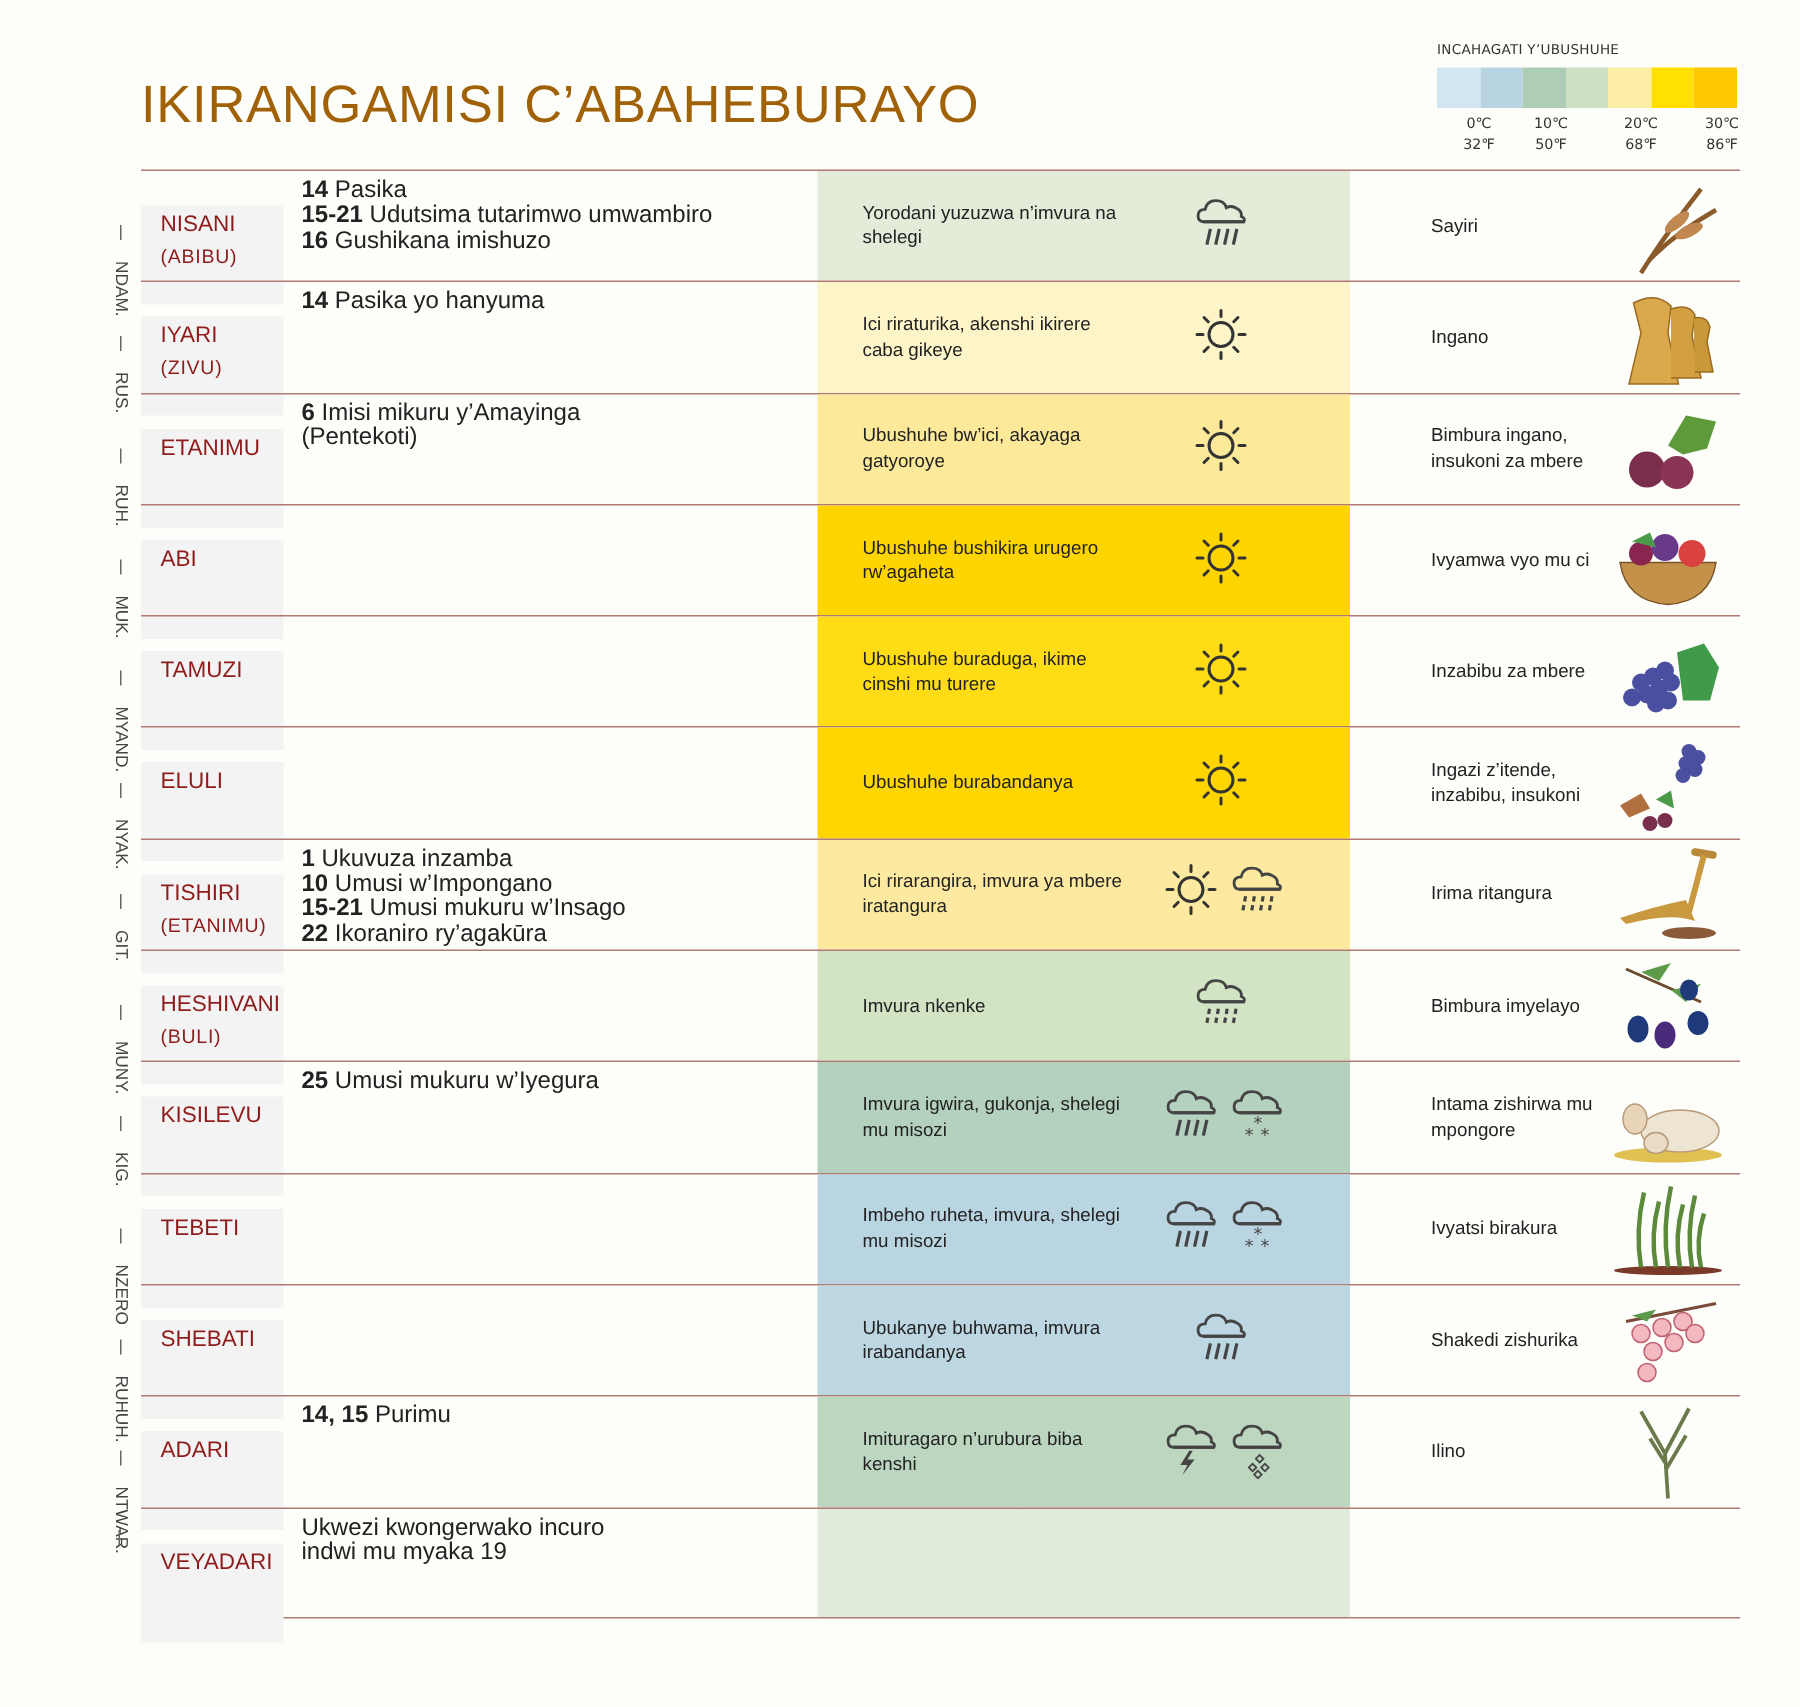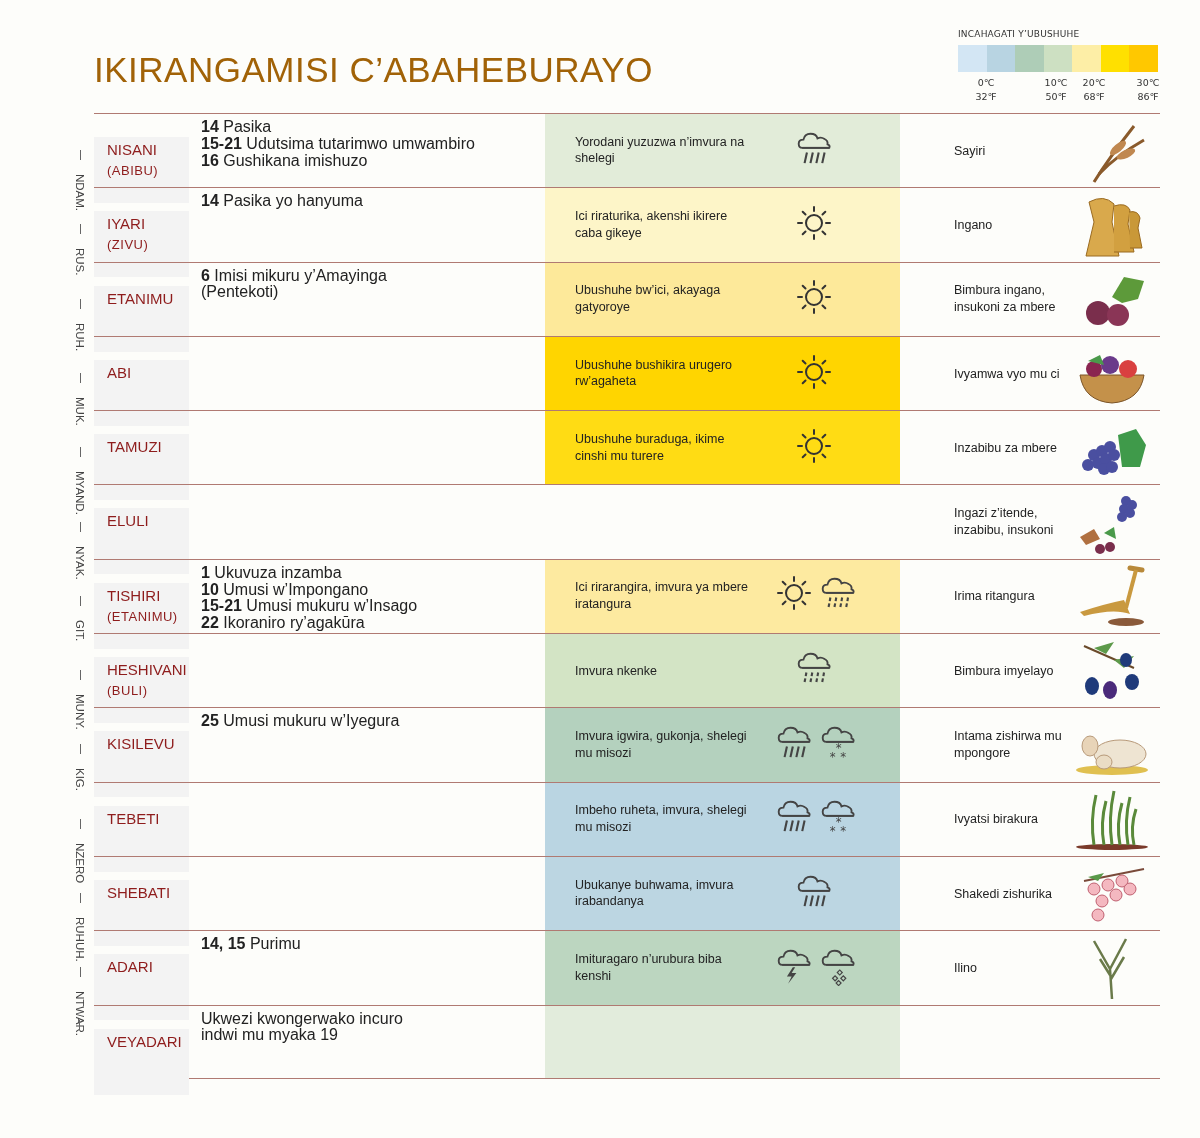--- a/index.html
+++ b/index.html
@@ -43,21 +43,21 @@
       <div style="background: rgb(205, 224, 194);"></div>
       <div style="background: rgb(253, 238, 166);"></div>
       <div style="background: rgb(255, 224, 0);"></div>
       <div style="background: rgb(255, 200, 0);"></div>
     </div>
   <div class="legend-ticks" id="legend-ticks">
       <div class="tick" style="left: 8px;">
         <div>0℃</div>
         <div>32℉</div>
       </div>
-      <div class="tick" style="left: 78px;">
+      <div class="tick" style="left: 56px;">
         <div>10℃</div>
         <div>50℉</div>
       </div>
       <div class="tick" style="left: 116px;">
         <div>20℃</div>
         <div>68℉</div>
       </div>
       <div class="tick" style="left: 170px;">
         <div>30℃</div>
         <div>86℉</div>
@@ -272,20 +272,36 @@
             <circle cx="32" cy="44" r="6"></circle>
             <circle cx="40" cy="40" r="6"></circle>
             <circle cx="30" cy="54" r="6"></circle>
             <circle cx="14" cy="50" r="6"></circle>
             <circle cx="38" cy="52" r="6"></circle>
           </g>
           <path d="M44 20 L62 14 L72 30 L66 52 L48 52 Z" fill="#3f9a4a"></path>
         </svg></div>
     </div>
     <div class="row">
+      <div class="weather" style="background: linear-gradient(rgb(255, 214, 0), rgb(255, 214, 0));">
+        <div class="weather-text">Ubushuhe burabandanya</div>
+        <div class="weather-icons" style="left: 250px;">
+          <span><svg width="38" height="38" viewBox="0 0 38 38">
+              <circle cx="19" cy="19" r="8" fill="none" stroke="#333" stroke-width="2"></circle>
+              <line x1="31" y1="19" x2="35" y2="19" stroke="#333" stroke-width="2" stroke-linecap="round"></line>
+              <line x1="27.48528137423857" y1="27.485281374238568" x2="30.31370849898476" y2="30.31370849898476" stroke="#333" stroke-width="2" stroke-linecap="round"></line>
+              <line x1="19" y1="31" x2="19" y2="35" stroke="#333" stroke-width="2" stroke-linecap="round"></line>
+              <line x1="10.51471862576143" y1="27.48528137423857" x2="7.686291501015241" y2="30.31370849898476" stroke="#333" stroke-width="2" stroke-linecap="round"></line>
+              <line x1="7" y1="19" x2="3" y2="19.000000000000004" stroke="#333" stroke-width="2" stroke-linecap="round"></line>
+              <line x1="10.514718625761429" y1="10.51471862576143" x2="7.686291501015237" y2="7.686291501015241" stroke="#333" stroke-width="2" stroke-linecap="round"></line>
+              <line x1="18.999999999999996" y1="7" x2="18.999999999999996" y2="3" stroke="#333" stroke-width="2" stroke-linecap="round"></line>
+              <line x1="27.485281374238568" y1="10.514718625761429" x2="30.31370849898476" y2="7.686291501015237" stroke="#333" stroke-width="2" stroke-linecap="round"></line>
+            </svg></span>
+        </div>
+      </div>
       <div class="month">
         <div class="month-name">ELULI</div>
       </div>
       <div class="events"></div>
       <div class="crop-text">Ingazi z’itende, inzabibu, insukoni</div>
       <div class="crop-pic"><svg viewBox="0 0 76 66">
           <g fill="#4a4fa0">
             <circle cx="52" cy="12" r="5"></circle>
             <circle cx="58" cy="16" r="5"></circle>
             <circle cx="50" cy="20" r="5"></circle>

